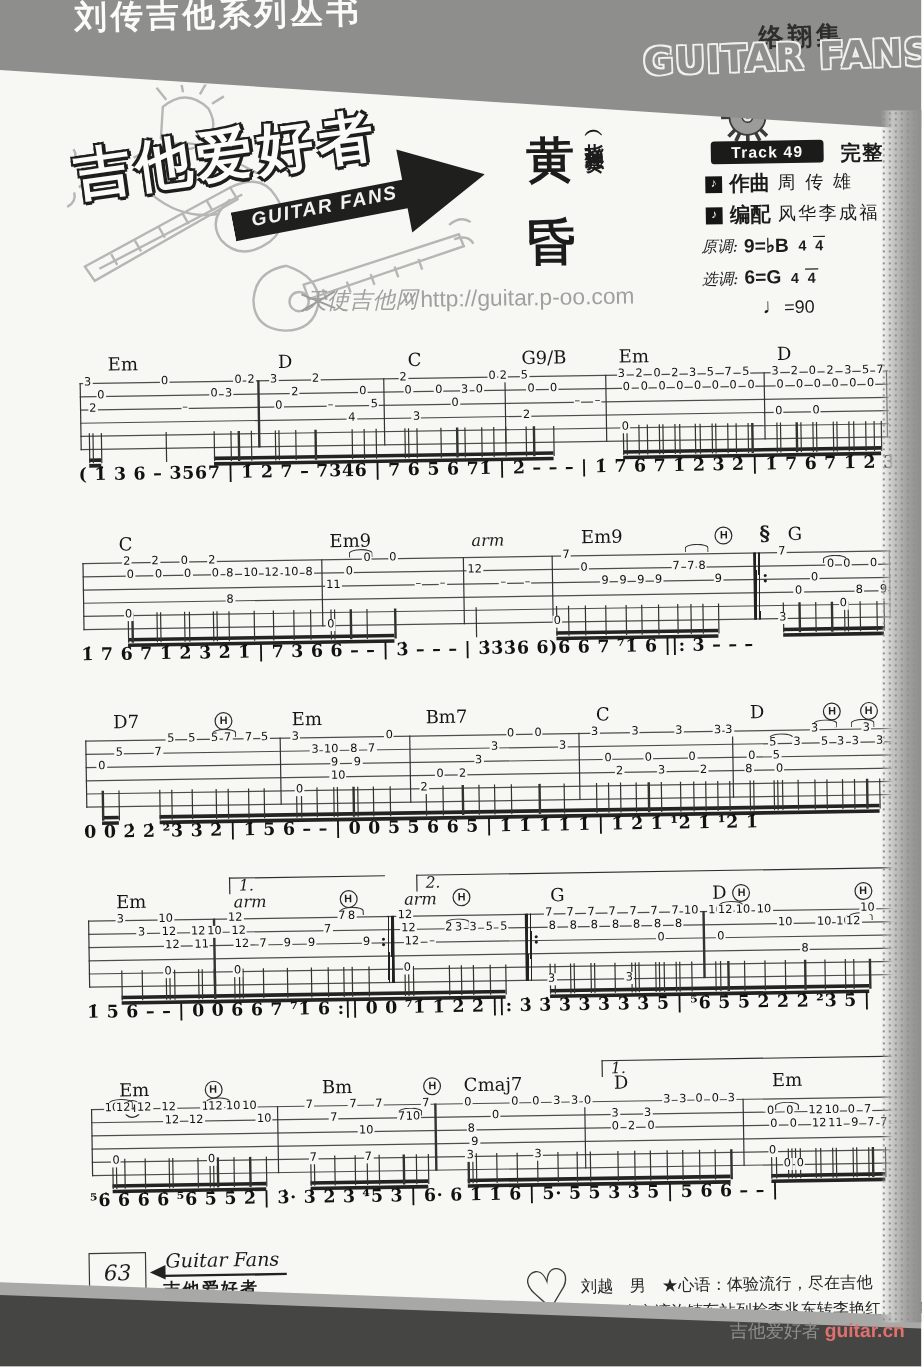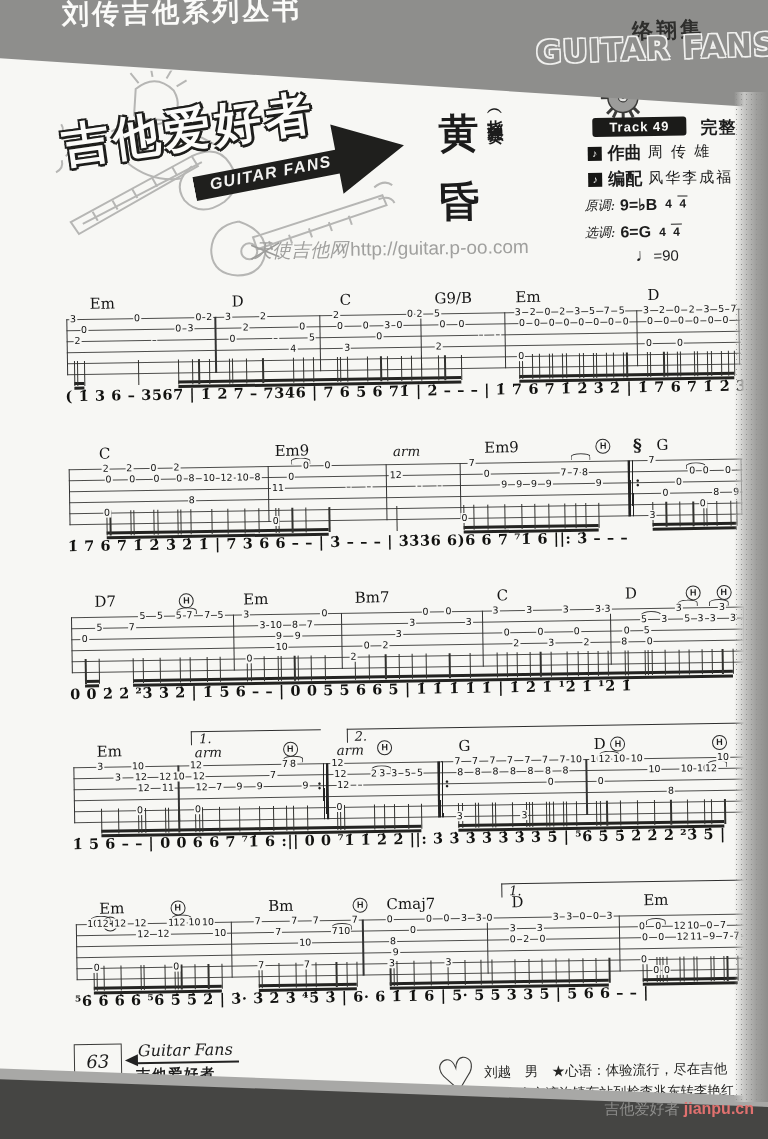--- a/index.html
+++ b/index.html
@@ -899,14 +899,14 @@
 <div class="band-top">
   <div class="series">刘传吉他系列丛书</div>
   <div class="logo-overlay">络翔集</div>
   <div class="logo">GUITAR FANS</div>
 </div>
 <div class="margin-right"></div>
 <div class="band-bottom-light"></div>
 <div class="band-bottom-dark"></div>
 <div class="site-wm">
   <span class="cn">吉他爱好者</span>
-  <span class="url">jianpu.cn</span>
+  <span class="url">guitar.cn</span>
 </div>
 
 </body></html>

